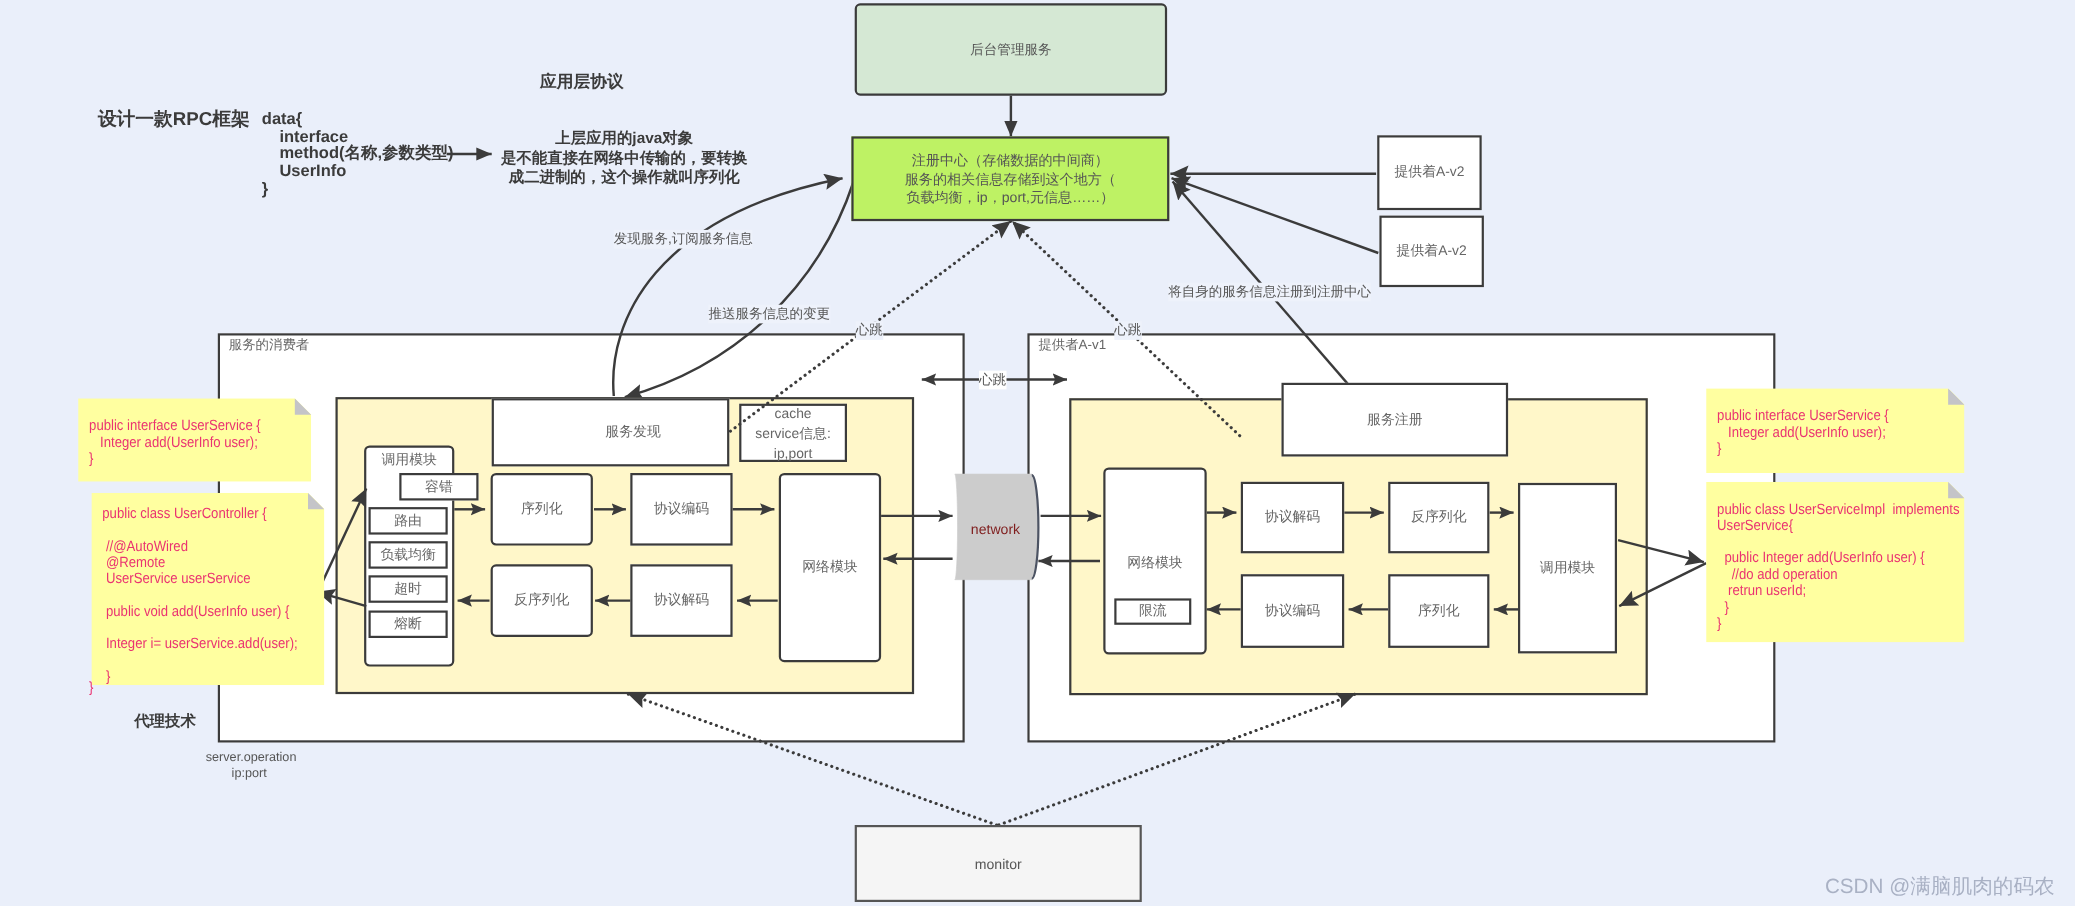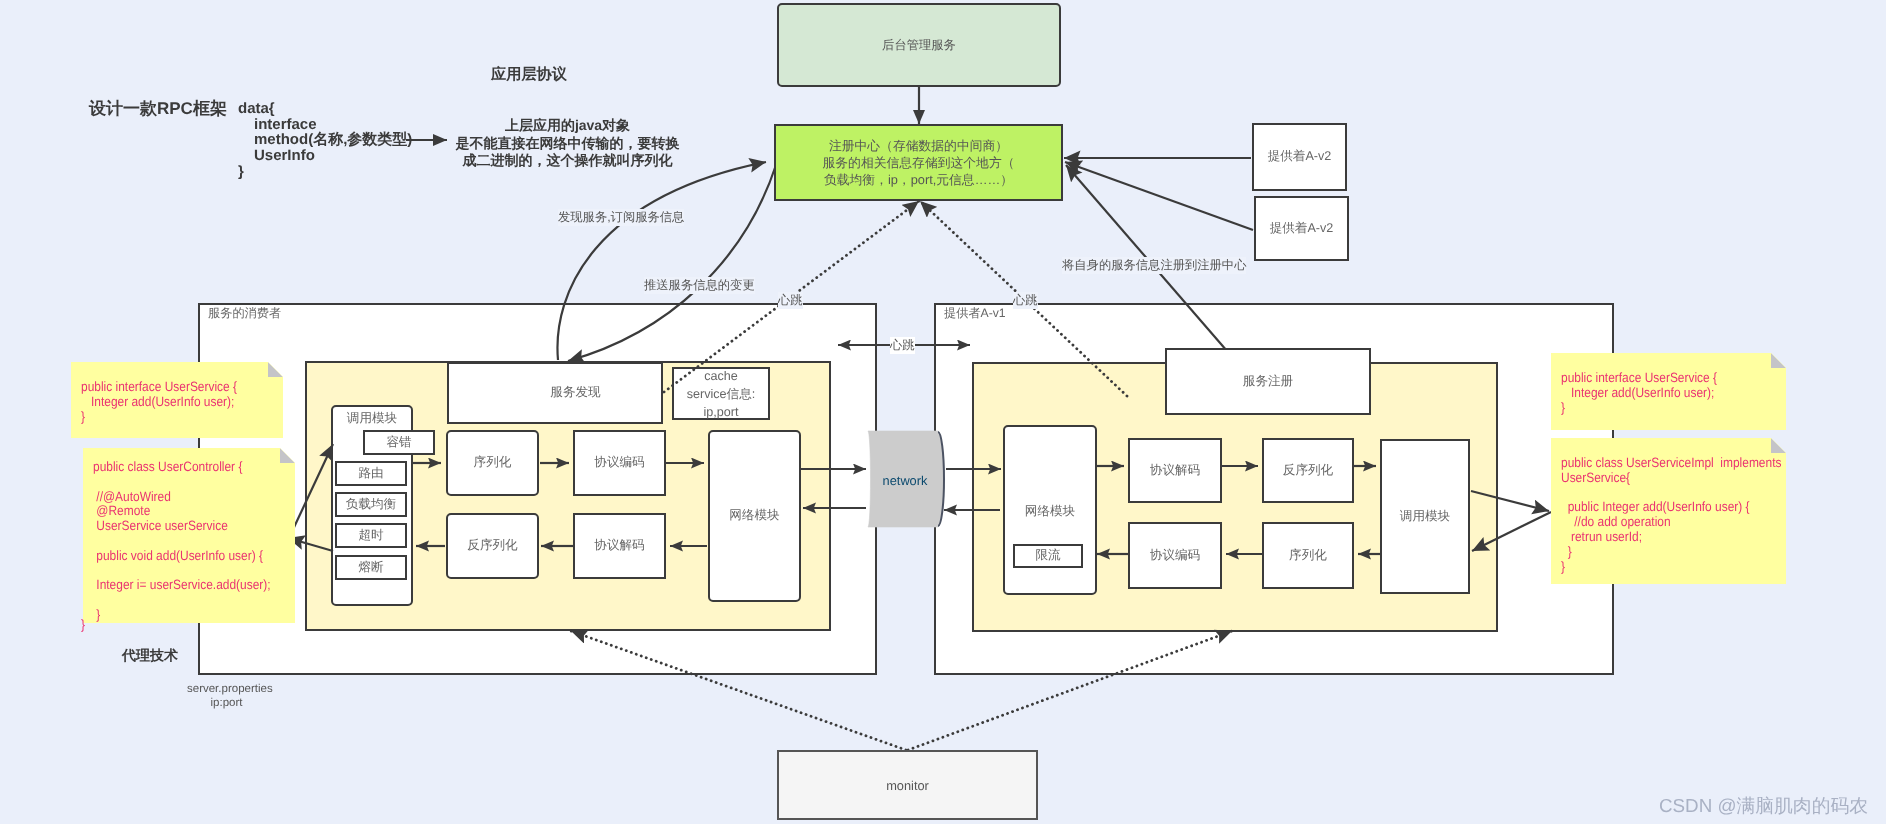--- a/index.html
+++ b/index.html
@@ -170,21 +170,21 @@
       <span>反序列化</span>
     </div>
   <div class="abs wbox" style="left:573px;top:513px;width:93px;height:66px;">
       <span>协议解码</span>
     </div>
 
   <svg class="abs" style="left:862px;top:428px;width:86px;height:102px;" viewBox="0 0 86 102">
     <path d="M6,3 L76,3 A6,48 0 0 1 76,99 L6,99 A2.5,48 0 0 0 6,3 Z" fill="#cccccc" stroke="#cccccc" stroke-width="0.6"></path>
     <path d="M76,4 A6,47 0 0 1 76,98" fill="none" stroke="#4c5363" stroke-width="2"></path>
   </svg>
-  <div class="abs ctr" style="left:868px;top:470px;width:74px;height:20px;font-size:12.8px;color:#0c4a6e;">network</div>
+  <div class="abs ctr" style="left:868px;top:470px;width:74px;height:20px;font-size:12.8px;color:#7f1d1d;">network</div>
 
   <div class="abs yellowbox" style="left:972px;top:362px;width:526px;height:270px;"></div>
 
   <svg class="layer" viewBox="0 0 1886 824">
     <g class="edges" fill="none" stroke="#3b3b3b" stroke-width="2">
 
       <path d="M413,463 L441,463" stroke-width="2.2" marker-end="url(#ah)"></path>
       <path d="M540,463 L569,463" stroke-width="2.2" marker-end="url(#ah)"></path>
       <path d="M666,463 L704,463" stroke-width="2.2" marker-end="url(#ah)"></path>
       <path d="M801,469 L866,469" stroke-width="2.2" marker-end="url(#ah)"></path>
@@ -289,21 +289,21 @@
   <div class="abs lbl" style="left:558px;top:209px;">发现服务,订阅服务信息</div>
   <div class="abs lbl" style="left:644px;top:277px;">推送服务信息的变更</div>
   <div class="abs lbl" style="left:1062px;top:257px;">将自身的服务信息注册到注册中心</div>
   <div class="abs lbl" style="left:778px;top:292px;">心跳</div>
   <div class="abs lbl" style="left:1013px;top:292px;">心跳</div>
   <div class="abs lbl onwhite" style="left:890px;top:337px;">心跳</div>
 
   <div class="abs boldtxt" style="left:122px;top:647px;font-size:14px;">代理技术</div>
 
   <div class="abs" style="left:187px;top:682px;font-size:11.5px;color:#555;line-height:14px;text-align:center;width:79px;">
-    <div>server.properties</div>
+    <div>server.operation</div>
     <div>ip:port</div>
   </div>
 
   <div class="abs graybox ctr" style="left:777px;top:750px;width:261px;height:70px;font-size:12.8px;color:#555;">
     <span>monitor</span>
   </div>
 
   <div class="abs" style="left:1659px;top:793px;font-size:18.8px;color:#a9b1c4;white-space:nowrap;">CSDN @满脑肌肉的码农</div>
 
 </div>

